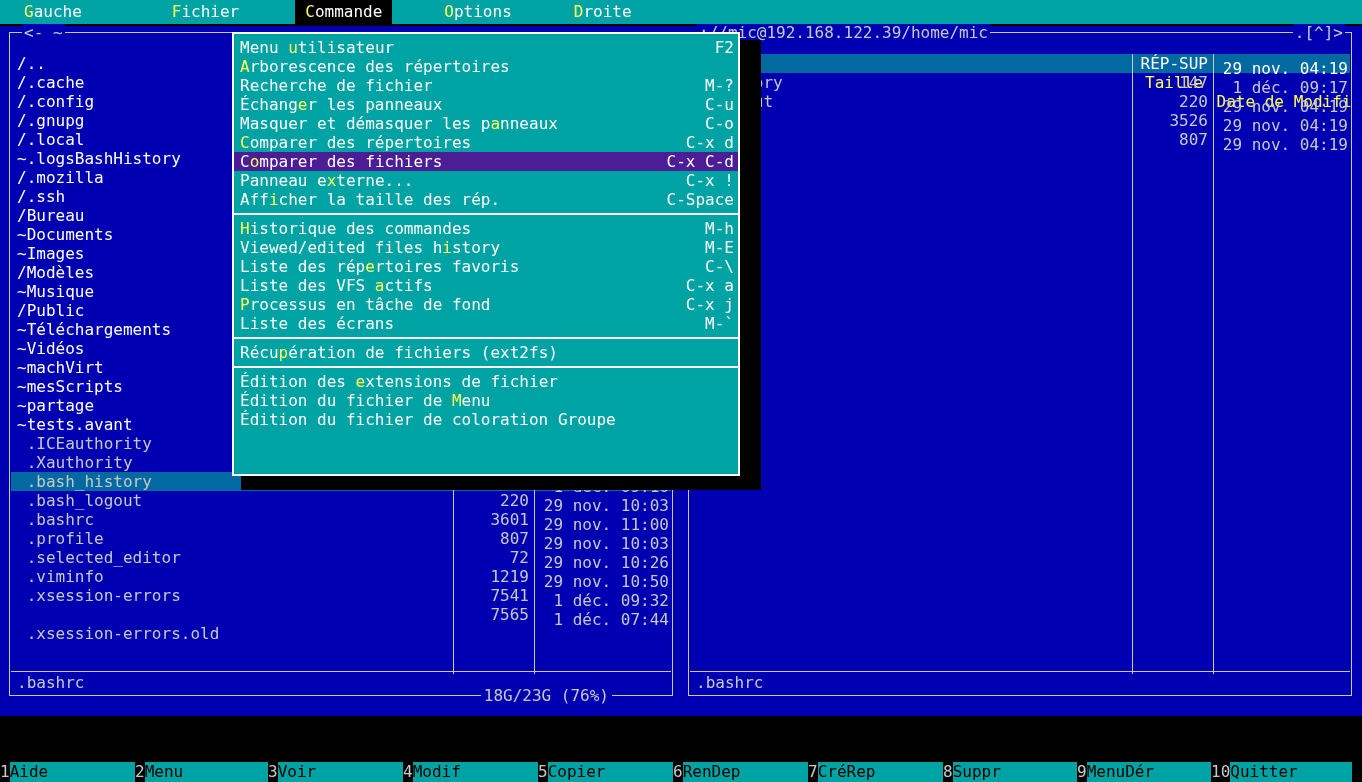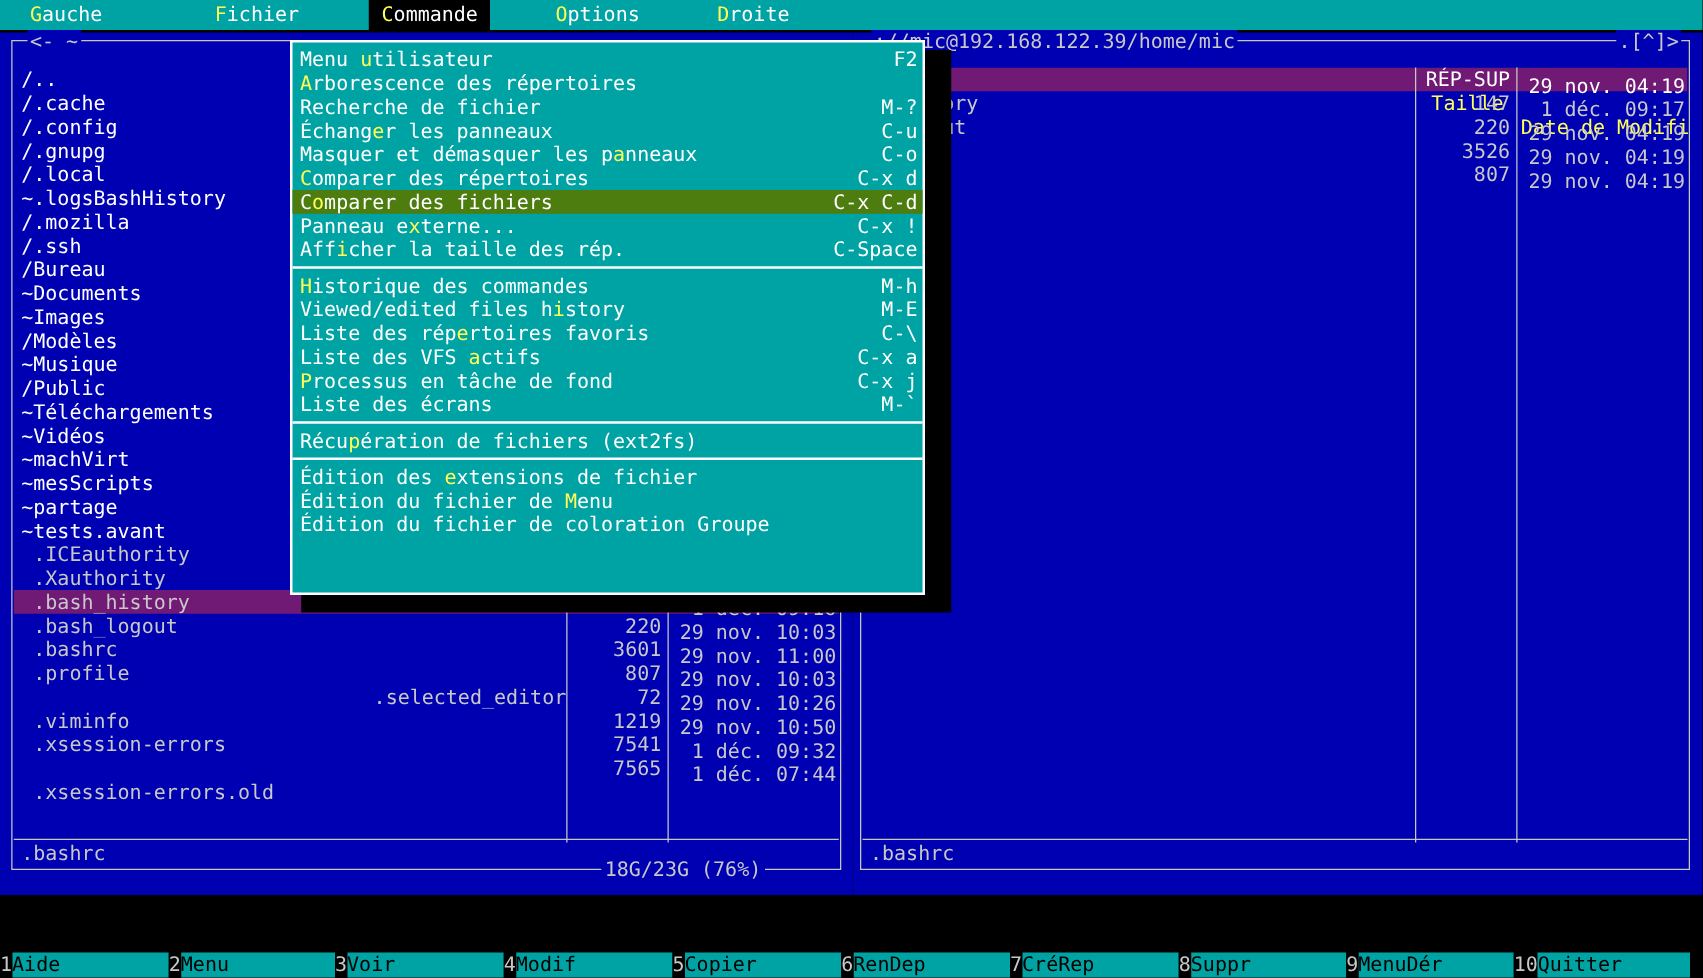--- a/index.html
+++ b/index.html
@@ -86,21 +86,21 @@
     height: 620px;
     overflow: hidden;
   }
   .frow {
     position: relative;
     height: 19px; line-height: 19px;
     white-space: pre;
     color: #c8c8c8;
   }
   .frow.dir { color: #ffffff; }
-  .frow.sel { background: #701a75; }
+  .frow.sel { background: #0369a1; }
   .fname {
     position: absolute; left: 6px; top: 0;
     white-space: pre; overflow: hidden;
   }
   .fsize {
     position: absolute; top: 0;
     text-align: right; white-space: pre;
   }
   .fdate {
     position: absolute; top: 5px;
@@ -170,21 +170,21 @@
   }
   .menu-group { padding: 4px 0 4px 0; }
   .menu-divider { height: 2px; background: #ffffff; margin: 0; }
   .mrow {
     position: relative;
     height: 19px; line-height: 19px;
     white-space: pre;
     color: #ffffff;
     padding-left: 6px;
   }
-  .mrow.sel { background: #4d7c0f; }
+  .mrow.sel { background: #4c1d95; }
   .mrow .hk { color: #ffff55; }
   .mrow .key {
     position: absolute; right: 4px; top: 0;
     white-space: pre; color: #ffffff;
   }
 </style>
 </head>
 <body>
 
 <div class="abs panel" id="left-panel">
@@ -213,21 +213,21 @@
         <div class="frow dir"><span class="fname" style="width: 436px;">~machVirt</span><span class="fsize" style="left: 446px; width: 72px;"></span><span class="fdate" style="left: 528px; width: 130px;"></span></div>
         <div class="frow dir"><span class="fname" style="width: 436px;">~mesScripts</span><span class="fsize" style="left: 446px; width: 72px;"></span><span class="fdate" style="left: 528px; width: 130px;"></span></div>
         <div class="frow dir"><span class="fname" style="width: 436px;">~partage</span><span class="fsize" style="left: 446px; width: 72px;"></span><span class="fdate" style="left: 528px; width: 130px;"></span></div>
         <div class="frow dir"><span class="fname" style="width: 436px;">~tests.avant</span><span class="fsize" style="left: 446px; width: 72px;"></span><span class="fdate" style="left: 528px; width: 130px;"></span></div>
         <div class="frow"><span class="fname" style="width: 436px;"> .ICEauthority</span><span class="fsize" style="left: 446px; width: 72px;"></span><span class="fdate" style="left: 528px; width: 130px;"></span></div>
         <div class="frow"><span class="fname" style="width: 436px;"> .Xauthority</span><span class="fsize" style="left: 446px; width: 72px;"></span><span class="fdate" style="left: 528px; width: 130px;"></span></div>
         <div class="frow sel"><span class="fname" style="width: 436px;"> .bash_history</span><span class="fsize" style="left: 446px; width: 72px;">8280</span><span class="fdate" style="left: 528px; width: 130px;"> 1 déc. 09:16</span></div>
         <div class="frow"><span class="fname" style="width: 436px;"> .bash_logout</span><span class="fsize" style="left: 446px; width: 72px;">220</span><span class="fdate" style="left: 528px; width: 130px;">29 nov. 10:03</span></div>
         <div class="frow"><span class="fname" style="width: 436px;"> .bashrc</span><span class="fsize" style="left: 446px; width: 72px;">3601</span><span class="fdate" style="left: 528px; width: 130px;">29 nov. 11:00</span></div>
         <div class="frow"><span class="fname" style="width: 436px;"> .profile</span><span class="fsize" style="left: 446px; width: 72px;">807</span><span class="fdate" style="left: 528px; width: 130px;">29 nov. 10:03</span></div>
-        <div class="frow"><span class="fname" style="width: 436px; text-align: right;"> .selected_editor</span><span class="fsize" style="left: 446px; width: 72px;">72</span><span class="fdate" style="left: 528px; width: 130px;">29 nov. 10:26</span></div>
+        <div class="frow"><span class="fname" style="width: 436px;"> .selected_editor</span><span class="fsize" style="left: 446px; width: 72px;">72</span><span class="fdate" style="left: 528px; width: 130px;">29 nov. 10:26</span></div>
         <div class="frow"><span class="fname" style="width: 436px;"> .viminfo</span><span class="fsize" style="left: 446px; width: 72px;">1219</span><span class="fdate" style="left: 528px; width: 130px;">29 nov. 10:50</span></div>
         <div class="frow"><span class="fname" style="width: 436px;"> .xsession-errors</span><span class="fsize" style="left: 446px; width: 72px;">7541</span><span class="fdate" style="left: 528px; width: 130px;"> 1 déc. 09:32</span></div>
         <div class="frow"><span class="fname" style="width: 436px; margin-top: 19px;"> .xsession-errors.old</span><span class="fsize" style="left: 446px; width: 72px;">7565</span><span class="fdate" style="left: 528px; width: 130px;"> 1 déc. 07:44</span></div>
       </div>
     <div class="vsep" id="left-vsep1" style="left:443px;"></div>
     <div class="vsep" id="left-vsep2" style="left:524px;"></div>
     <div class="hsep" style="bottom:23px;"></div>
     <div class="minibar">.bashrc</div>
     <div class="freespace">18G/23G (76%)</div>
   </div>

